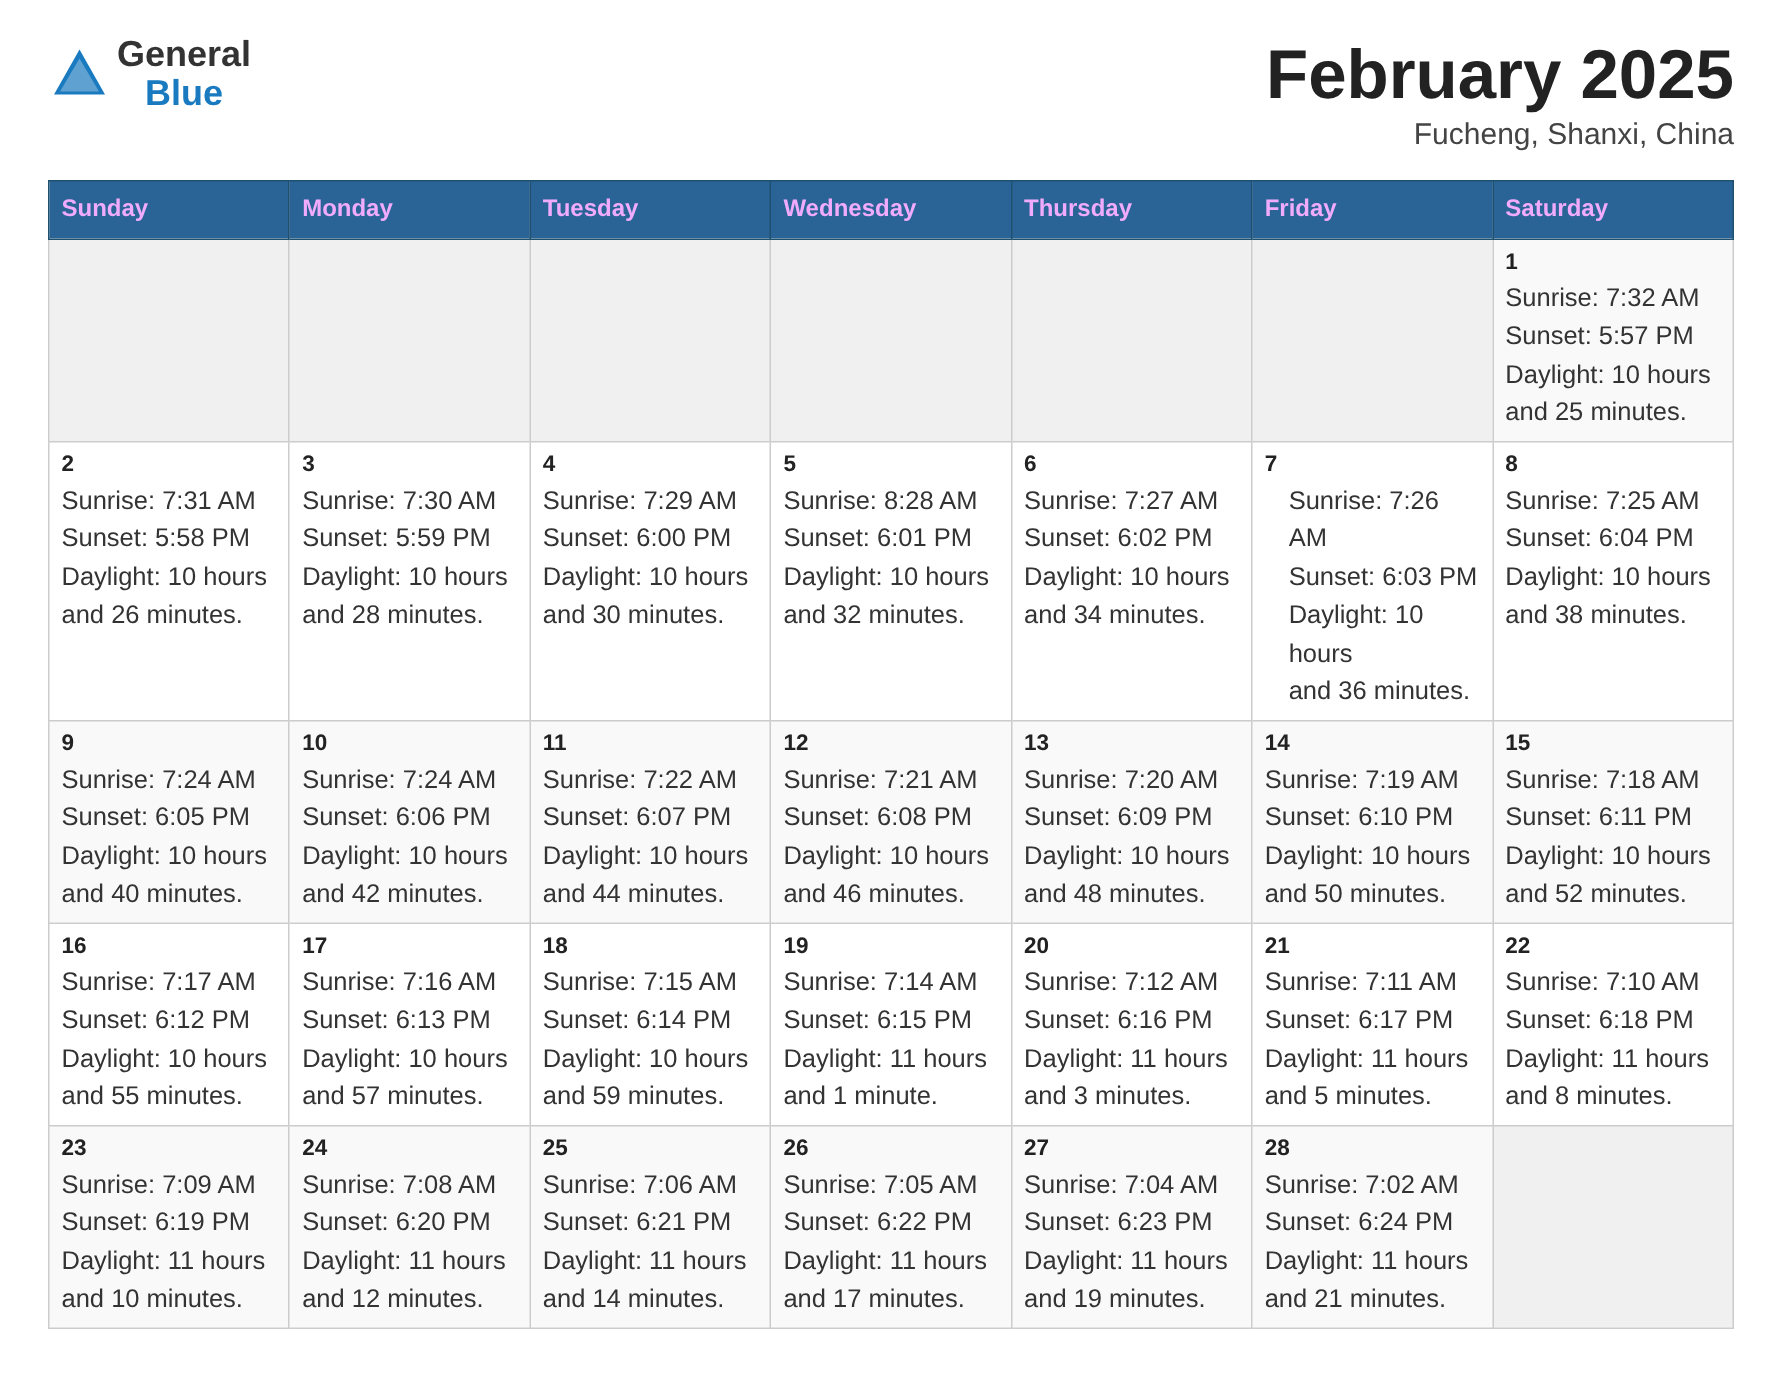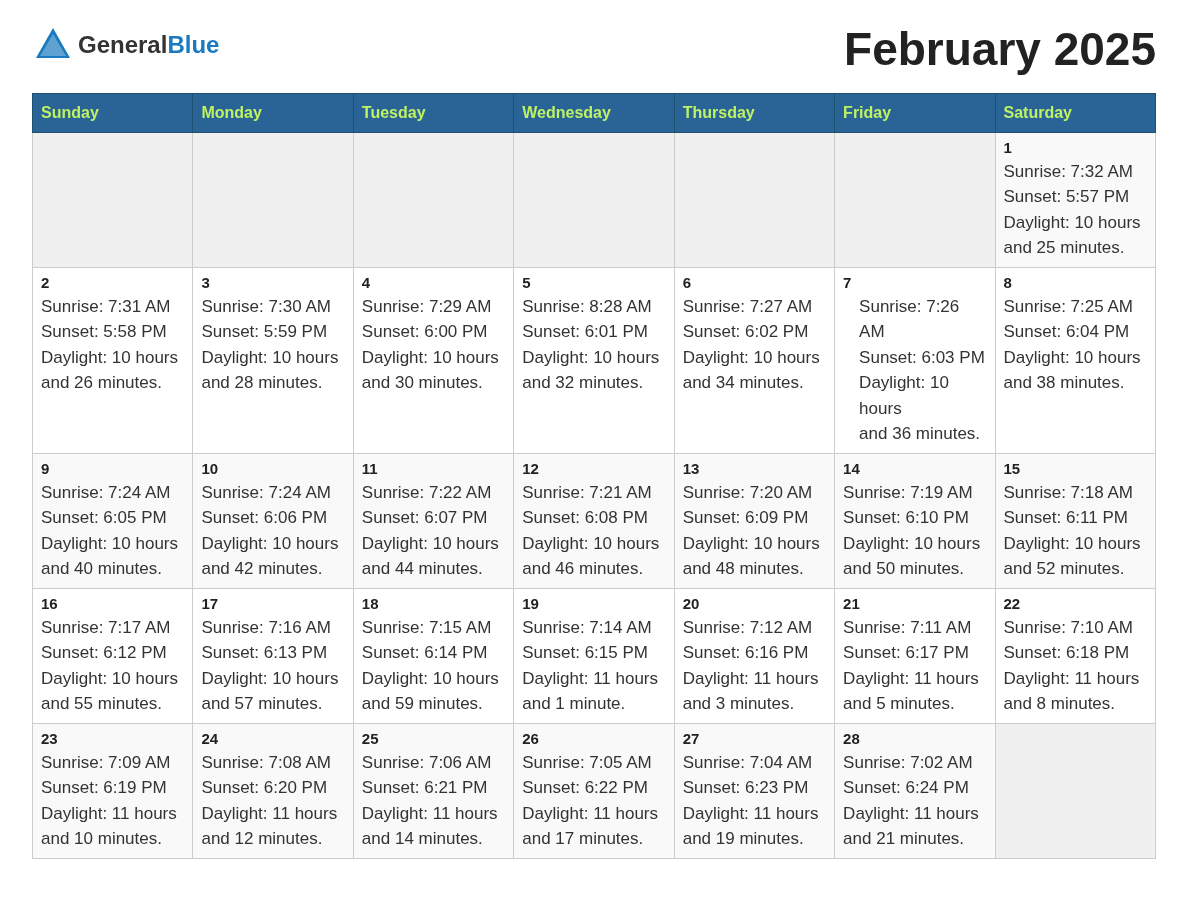--- a/index.html
+++ b/index.html
@@ -33,21 +33,21 @@
       color: #444;
       margin-top: 4px;
     }
     .calendar {
       width: 100%;
       border-collapse: collapse;
       border: 1px solid #aaa;
     }
     .calendar th {
       background-color: #2a6496;
-      color: #bef264;
+      color: #f0abfc;
       font-size: 16px;
       font-weight: bold;
       padding: 10px 8px;
       text-align: left;
       border: 1px solid #1e5070;
     }
     .calendar td {
       vertical-align: top;
       border: 1px solid #ccc;
       padding: 6px 8px;
@@ -85,21 +85,21 @@
       align-items: center;
       gap: 0;
     }
     .logo-icon {
       width: 42px;
       height: 42px;
       margin-right: 4px;
     }
     .logo-name {
       display: flex;
-      flex-direction: row;
+      flex-direction: column;
       line-height: 1.1;
     }
     .logo-name .general {
       font-size: 24px;
       font-weight: bold;
       color: #333;
     }
     .logo-name .blue-part {
       font-size: 24px;
       font-weight: bold;
@@ -118,20 +118,21 @@
         <polygon points="21,10 34,32 8,32" fill="white" opacity="0.3"></polygon>
       </svg>
       <div class="logo-name">
         <span class="general">General</span>
         <span class="blue-part">Blue</span>
       </div>
     </div>
   </div>
   <div class="title-area">
     <div class="month-title">February 2025</div>
+    <div class="location">Fucheng, Shanxi, China</div>
   </div>
 </div>
 
 <table class="calendar">
   <thead>
     <tr>
       <th>Sunday</th>
       <th>Monday</th>
       <th>Tuesday</th>
       <th>Wednesday</th>

